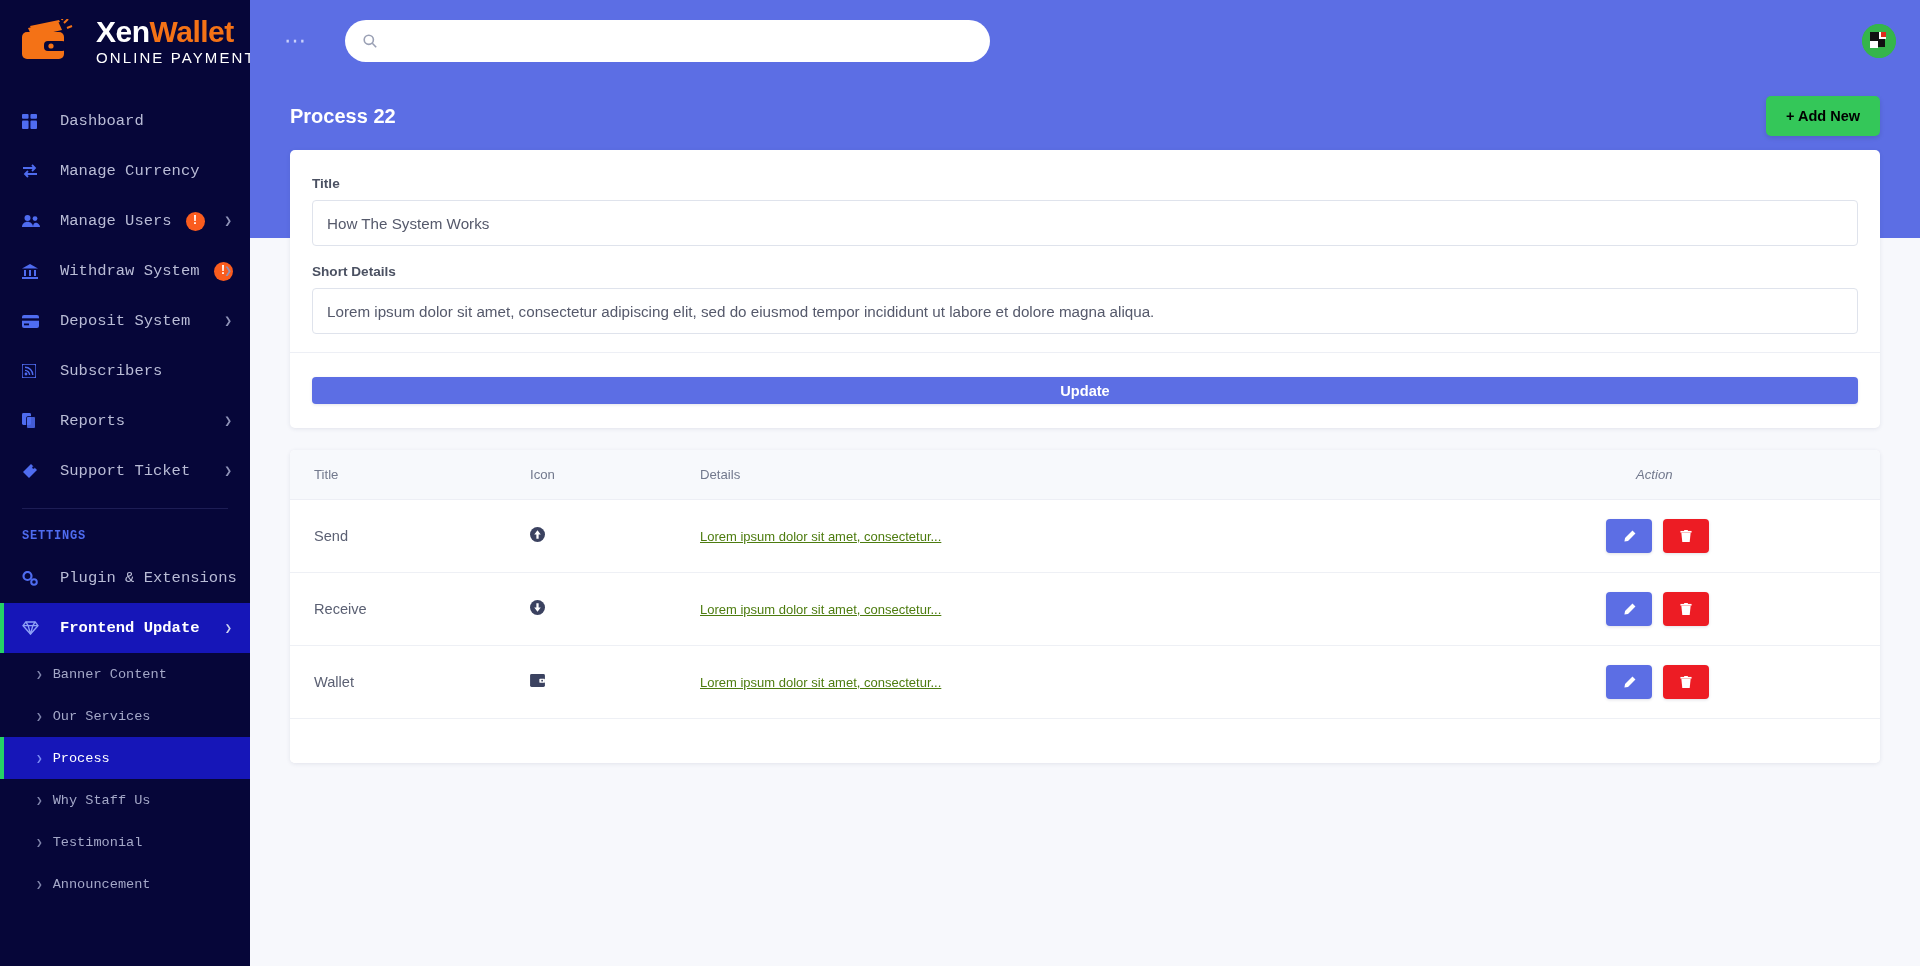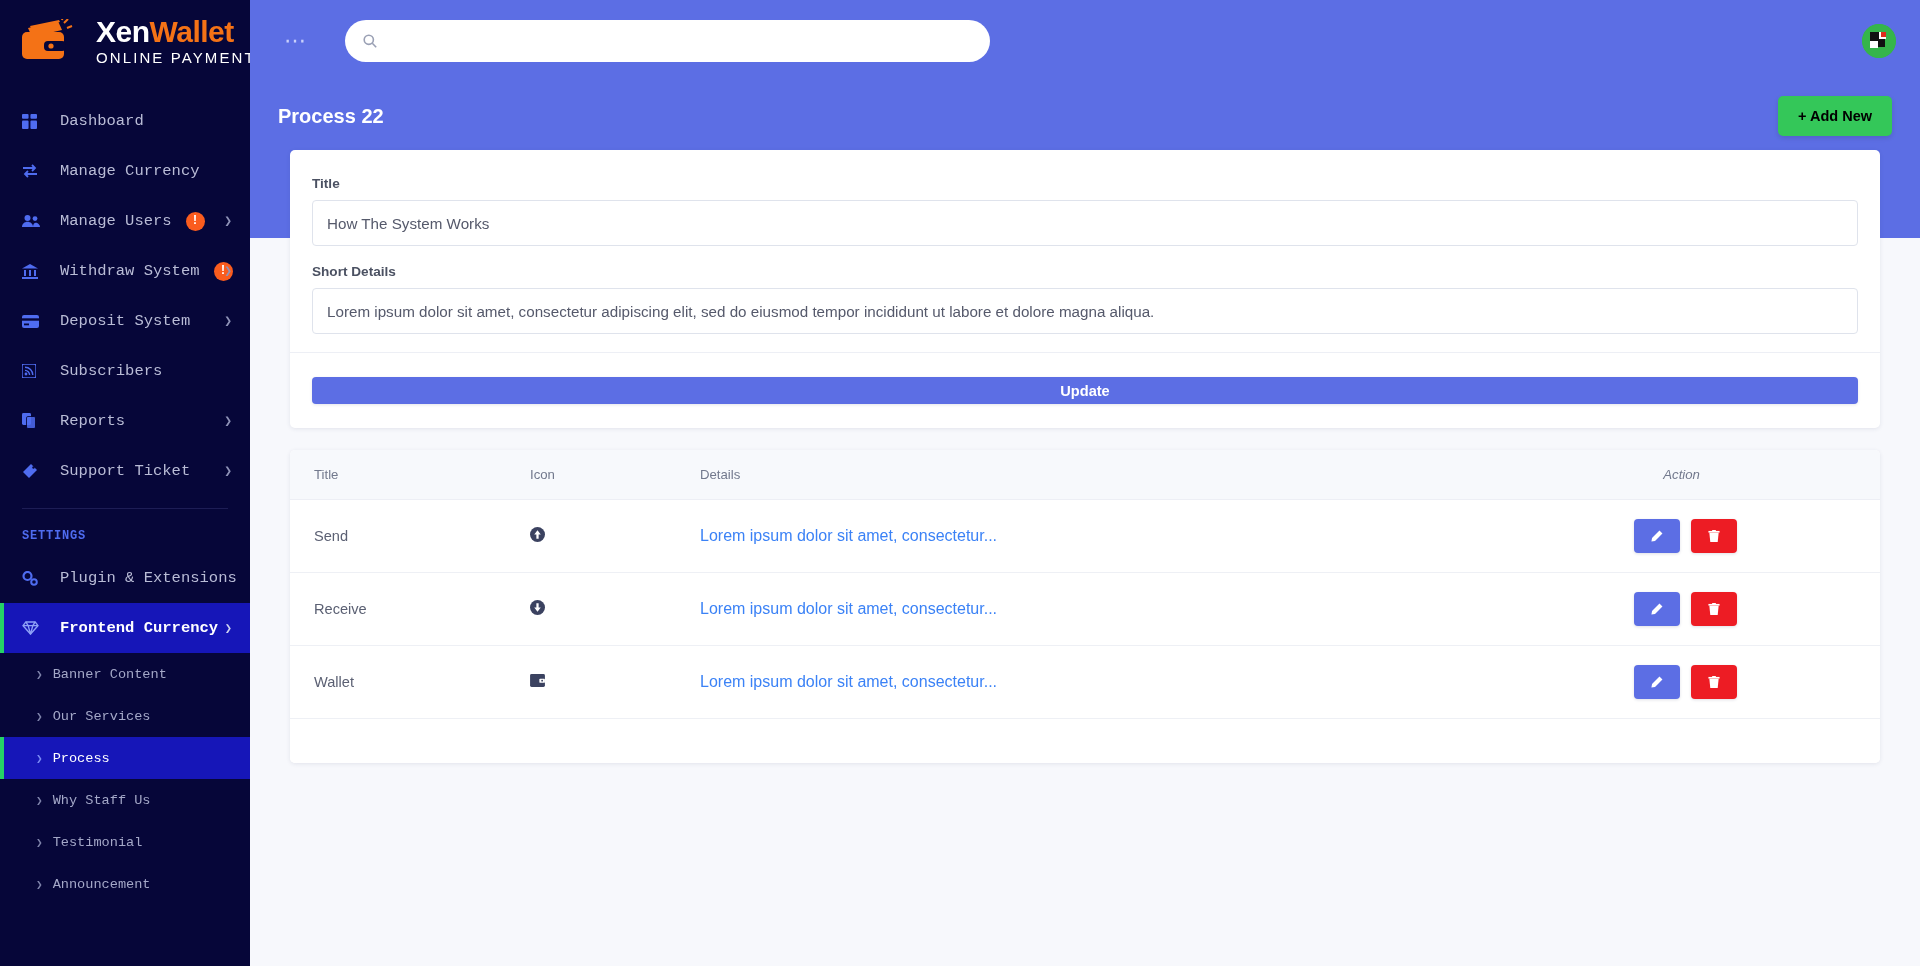--- a/index.html
+++ b/index.html
@@ -108,21 +108,21 @@
     color: #333; background: transparent;
   }
   .avatar {
     margin-left: auto; width: 34px; height: 34px; border-radius: 50%;
     background: #35b54a; position: relative; overflow: hidden;
     cursor: pointer; flex: none;
   }
 
   .page-head {
     height: 68px; background: #5c6ee4;
-    display: flex; align-items: center; padding: 0 28px;
+    display: flex; align-items: center; padding: 0 40px;
   }
   .page-title { color: #ffffff; font-size: 20px; font-weight: bold; }
   .add-new-btn {
     margin-left: auto; background: #34c759; color: #000000;
     border: none; border-radius: 5px; height: 40px; padding: 0 20px;
     font-size: 14.5px; font-weight: bold; cursor: pointer;
     font-family: "Liberation Sans", sans-serif;
     box-shadow: 0 2px 5px rgba(0,0,0,0.12);
   }
 
@@ -168,21 +168,21 @@
   }
   th.c-title, td.c-title { padding-left: 24px; width: 240px; }
   th.c-icon, td.c-icon { width: 170px; }
   th.c-details, td.c-details { }
   th.c-action, td.c-action { text-align: center; padding-right: 26px; font-style: italic; }
   tbody td {
     padding: 19px 0; font-size: 14.6px; color: #5b6073;
     border-bottom: 1px solid #eef0f5;
   }
   tbody tr:last-child td { border-bottom: 1px solid #eef0f5; }
-  td.c-details { color: #3b82f6; font-size: 16px; }
+  td.c-details { color: #4d7c0f; font-size: 13px; text-decoration: underline; }
   .row-icon { color: #3b4260; font-size: 15px; display: inline-flex; }
   .act-btn {
     width: 46px; height: 34px; border: none; border-radius: 4px;
     cursor: pointer; display: inline-flex; align-items: center;
     justify-content: center; margin-left: 7px; color: #fff;
     box-shadow: 0 1px 3px rgba(40,50,90,0.15);
   }
   .act-edit { background: #5c6ee4; }
   .act-del { background: #ed1c24; }
   .table-foot { height: 44px; background: #ffffff; }
@@ -328,21 +328,21 @@
         <span class="lbl">Plugin &amp; Extensions</span>
       </div>
 
       <div class="nav-item active">
         <span class="ico">
           <svg width="17" height="14" viewBox="0 0 18 15" fill="none" stroke="currentColor" stroke-width="1.5">
               <path d="M4 1h10l3 4-8 9-8-9z"></path>
               <path d="M1 5h16M6.5 5L9 14M11.5 5L9 14M4 1l2.5 4M14 1l-2.5 4"></path>
             </svg>
         </span>
-        <span class="lbl">Frontend Currency</span>
+        <span class="lbl">Frontend Update</span>
         <span class="chev-down">❯</span>
       </div>
 
       <div class="sub-item">
         <span class="sub-chev">❯</span>
         <span>Banner Content</span>
       </div>
       <div class="sub-item">
         <span class="sub-chev">❯</span>
         <span>Our Services</span>

